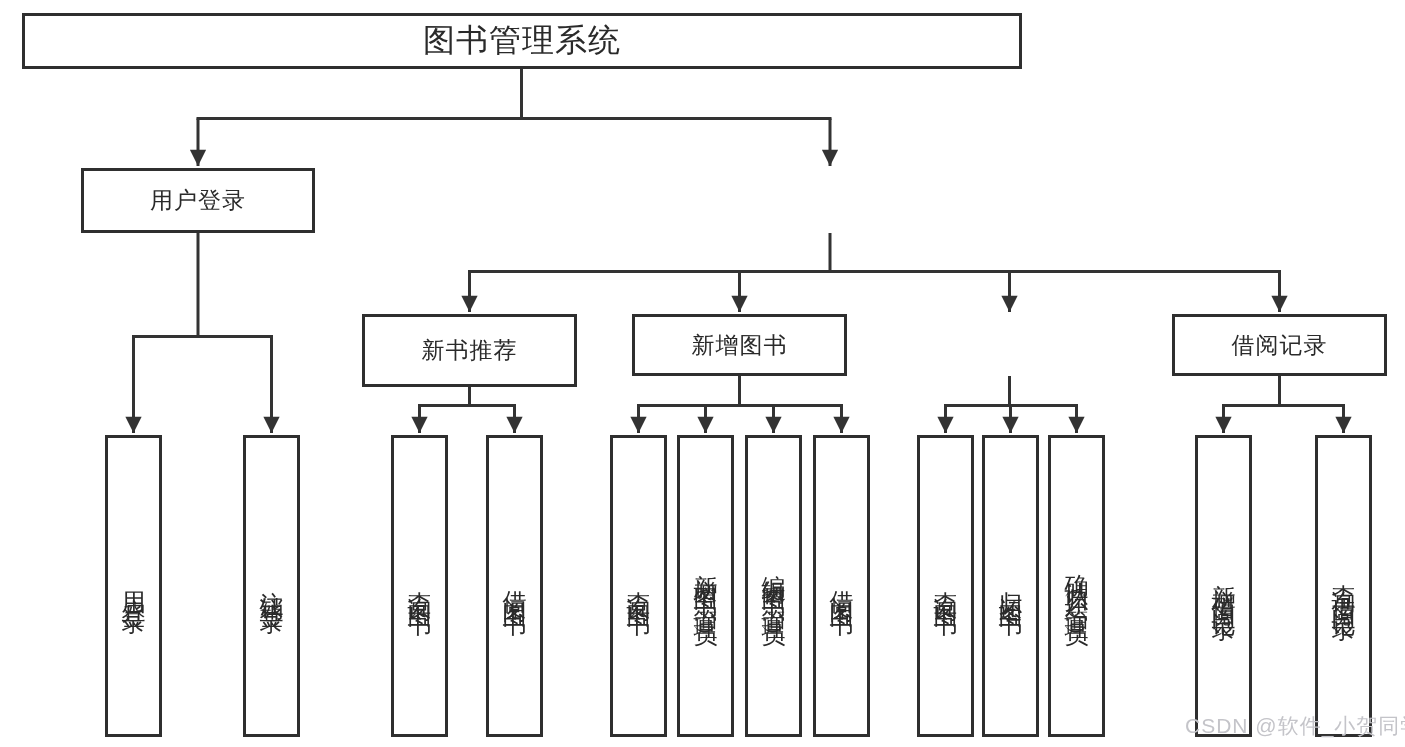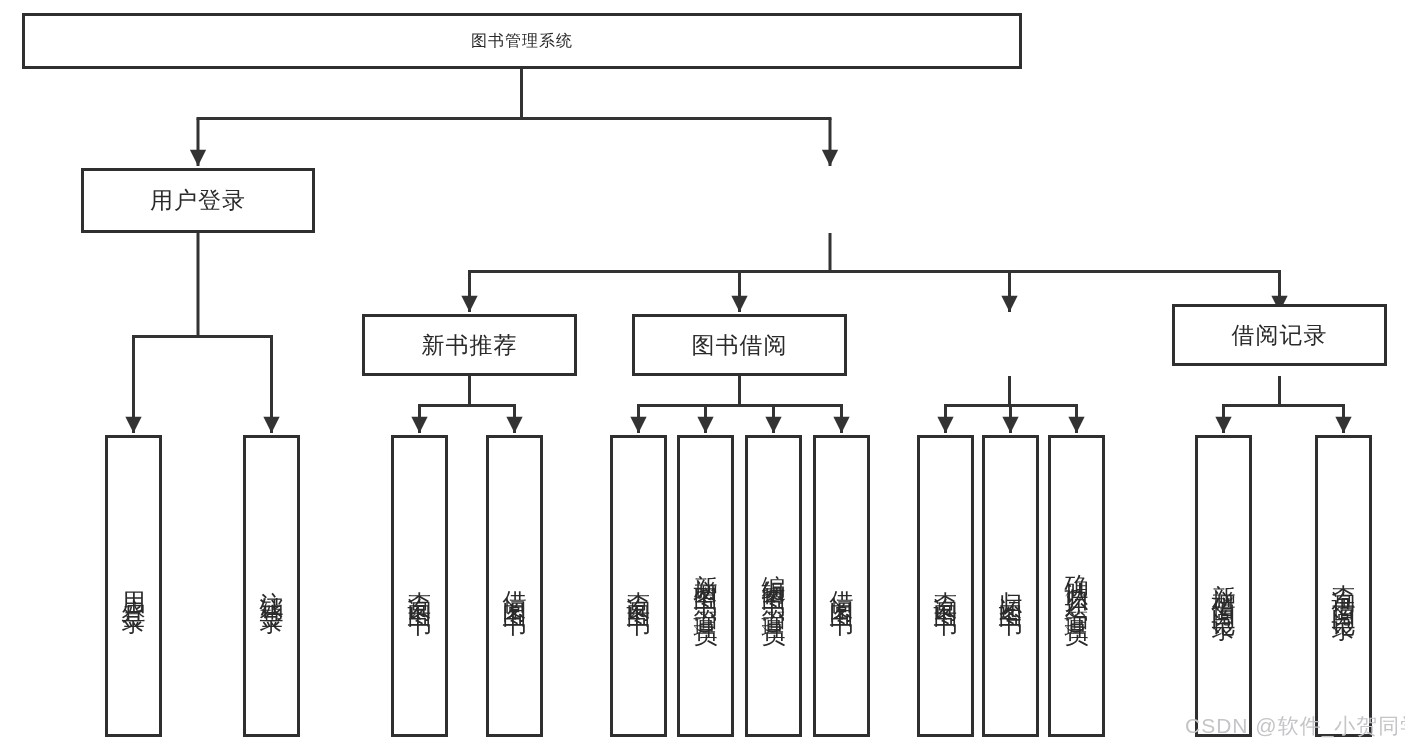--- a/index.html
+++ b/index.html
@@ -26,21 +26,21 @@
   .box {
     position: absolute;
     box-sizing: border-box;
     border: 3px solid #2f2f2f;
     background: #ffffff;
     display: flex;
     align-items: center;
     justify-content: center;
     color: #2a2a2a;
   }
-  .box.root { font-size: 16px; letter-spacing: 1px; }
+  .box.root { font-size: 32px; letter-spacing: 1px; }
   .box.l2, .box.l3 { font-size: 23px; letter-spacing: 1px; }
   .box.leaf { font-size: 24px; }
   .leaf-text {
     writing-mode: vertical-rl;
     letter-spacing: 7px;
     line-height: 1;
     white-space: nowrap;
   }
   .watermark {
     position: absolute;
@@ -104,23 +104,23 @@
       <path stroke-linecap="square" d="M1223.5,405.5 H1343.5"></path>
       <path d="M1223.5,405.5 V433" marker-end="url(#arrow)"></path>
       <path d="M1343.5,405.5 V433" marker-end="url(#arrow)"></path>
     </g>
   </svg>
 
   <div class="box root" style="left:22px; top:13px; width:1000px; height:56px;">图书管理系统</div>
 
   <div class="box l2" style="left:81px; top:168px; width:234px; height:65px;">用户登录</div>
 
-  <div class="box l3" style="left:362px; top:314px; width:215px; height:62px;">新书推荐</div>
-  <div class="box l3" style="left:632px; top:314px; width:215px; height:62px;">图书借阅</div>
-  <div class="box l3" style="left:1172px; top:304px; width:215px; height:62px;">借阅记录</div>
+  <div class="box l3" style="left:362px; top:314px; width:215px; height:73px;">新书推荐</div>
+  <div class="box l3" style="left:632px; top:314px; width:215px; height:62px;">新增图书</div>
+  <div class="box l3" style="left:1172px; top:314px; width:215px; height:62px;">借阅记录</div>
 
   <div class="box leaf" style="left:105px; top:435px; width:57px; height:302px;">
     <span class="leaf-text">用户登录</span>
   </div>
   <div class="box leaf" style="left:243px; top:435px; width:57px; height:302px;">
     <span class="leaf-text">注销登录</span>
   </div>
 
   <div class="box leaf" style="left:391px; top:435px; width:57px; height:302px;">
     <span class="leaf-text">查询图书</span>

